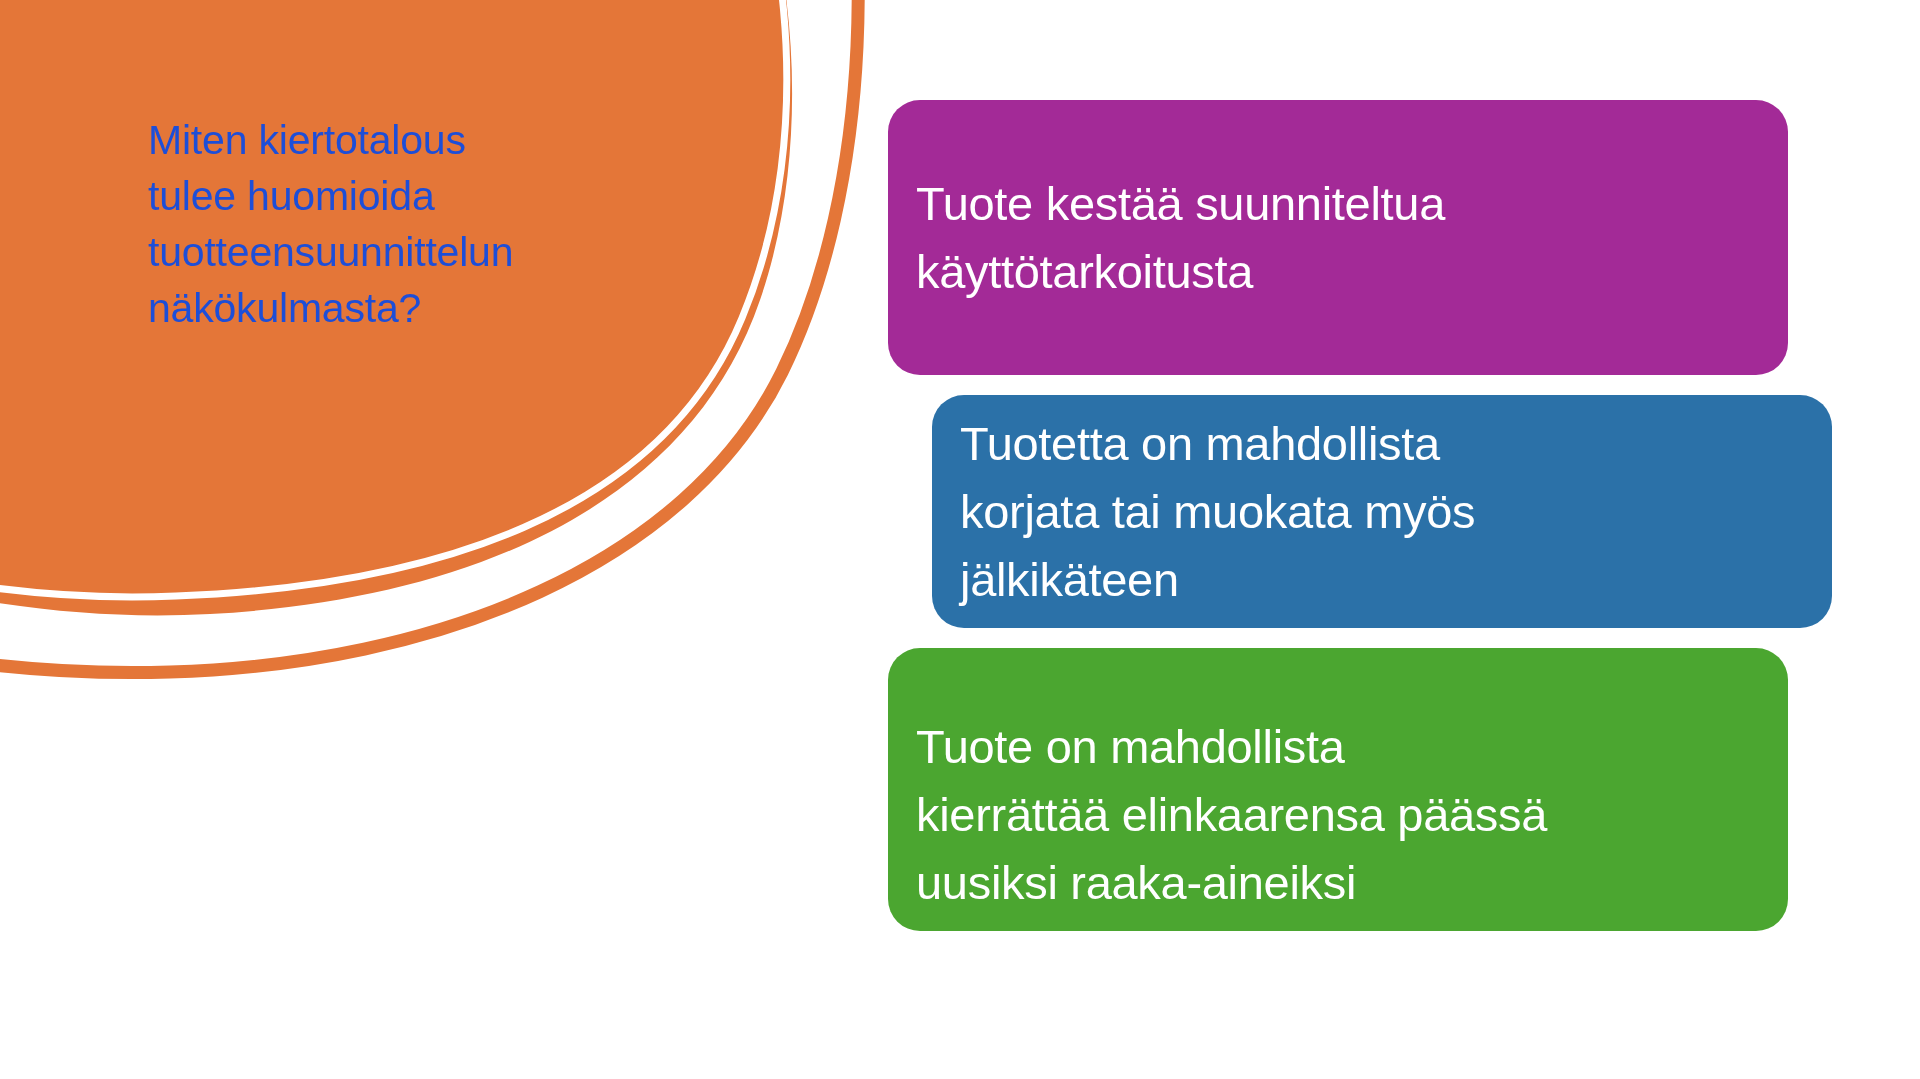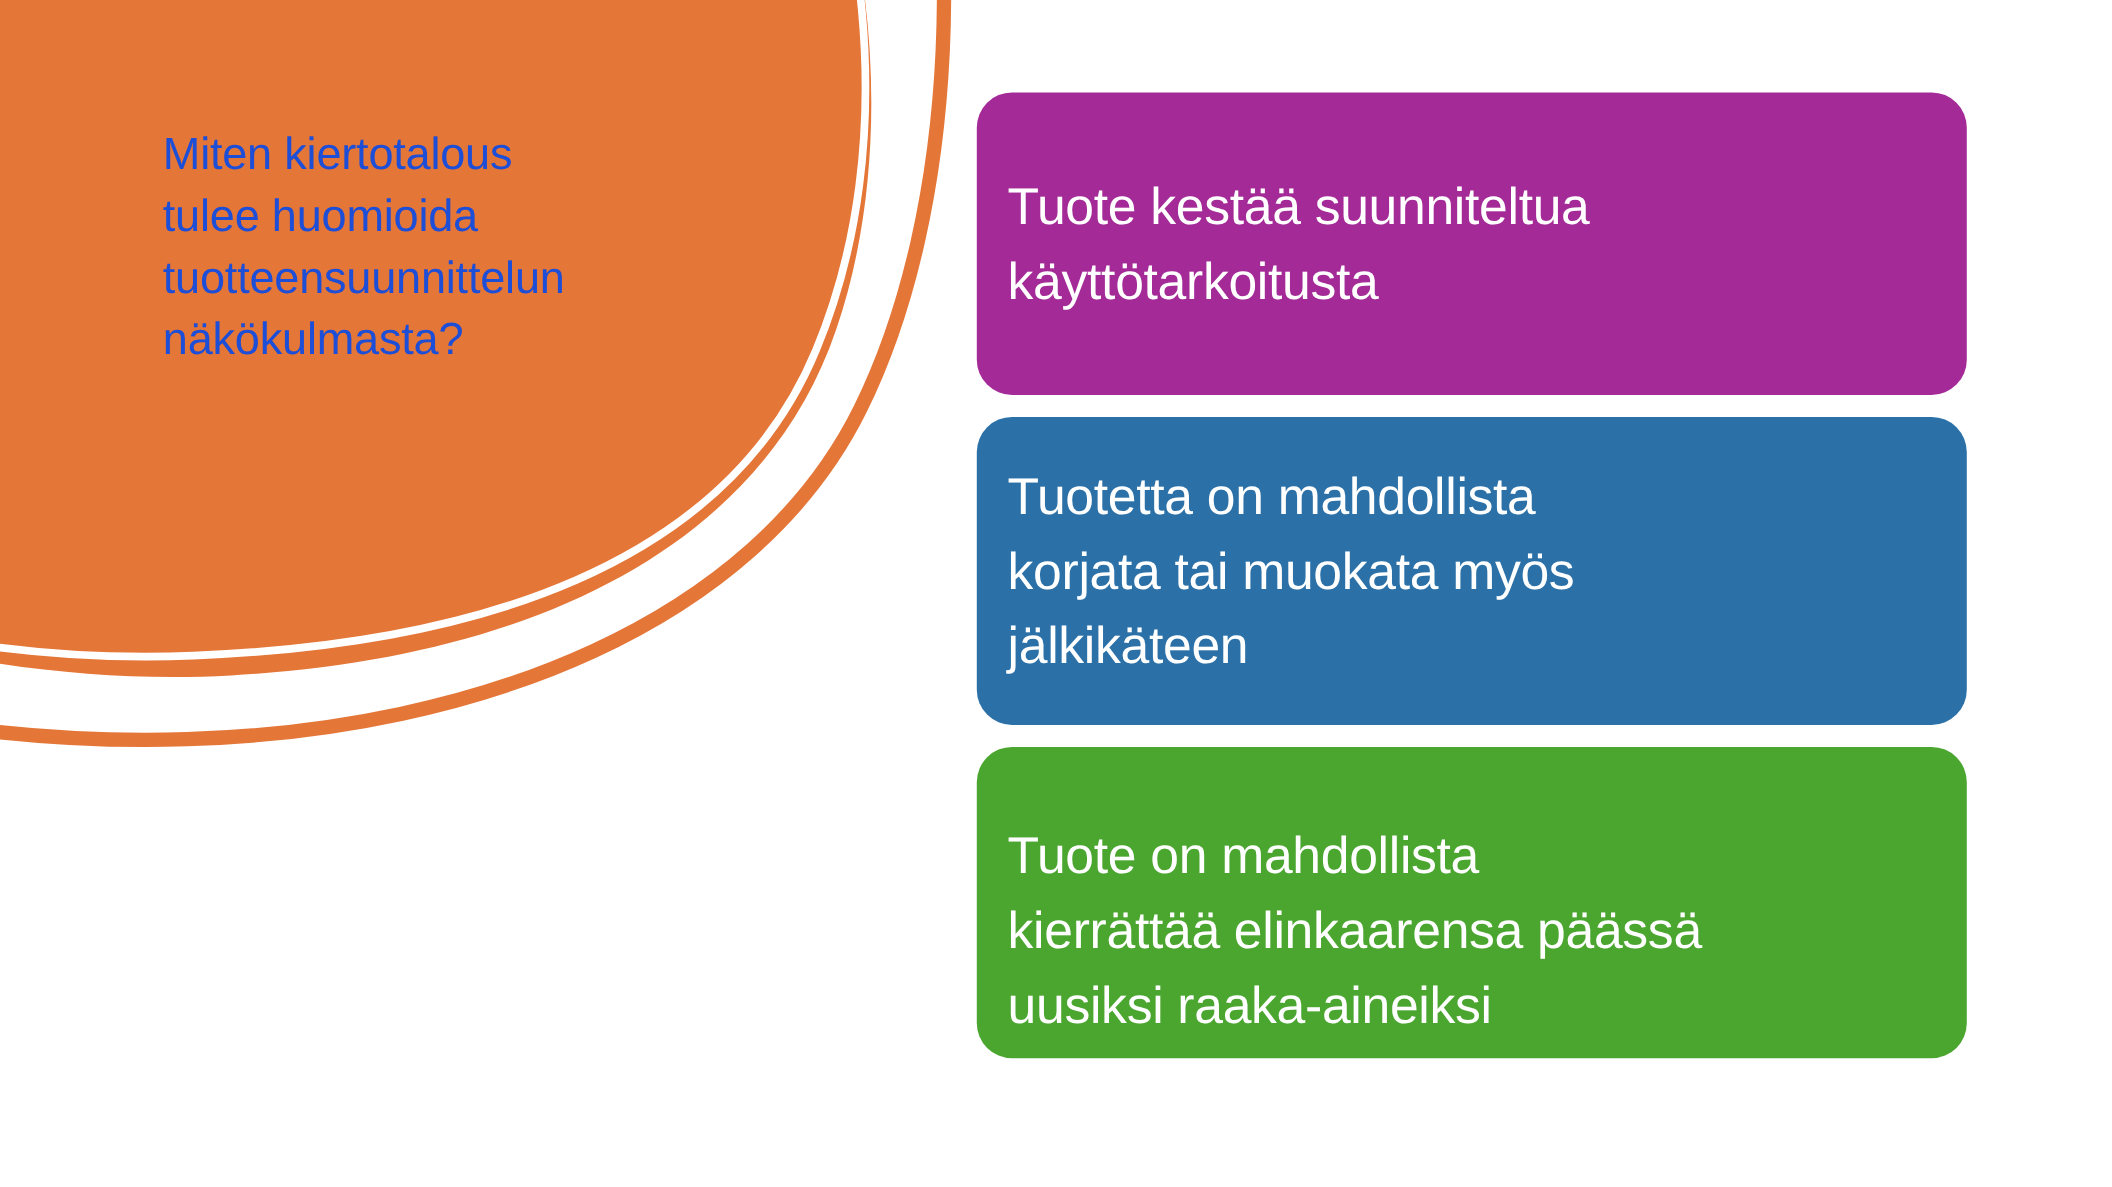--- a/index.html
+++ b/index.html
@@ -47,21 +47,21 @@
     font-weight: 400;
     line-height: 56px;
     letter-spacing: -0.2px;
     white-space: pre-line;
   }
 
   
   #cards {
     position: absolute;
     left: 888px;
-    top: 84px;
+    top: 100px;
     width: 900px;
   }
   .card {
     width: 900px;
     box-sizing: border-box;
     border-radius: 32px;
     display: flex;
     align-items: center;
     padding: 14px 28px 14px 28px;
     margin-bottom: 20px;
@@ -70,21 +70,21 @@
     margin: 0;
     color: #ffffff;
     font-family: "Liberation Sans", "DejaVu Sans", sans-serif;
     font-size: 47px;
     font-weight: 400;
     line-height: 68px;
     letter-spacing: -0.3px;
     white-space: pre-line;
   }
   #card-0 { height: 275px; }
-  #card-1 { height: 280px; }
+  #card-1 { height: 233px; margin-left: 44px; }
   #card-2 { height: 283px; margin-bottom: 0; align-items: flex-end; }
 </style>
 </head>
 <body style="background: rgb(255, 255, 255);">
 
 <div id="slide" style="background: rgb(255, 255, 255);">
 
   <svg id="decor-svg" viewBox="0 0 1920 1079" preserveAspectRatio="none">
     <defs>
       <clipPath id="blobClip">

